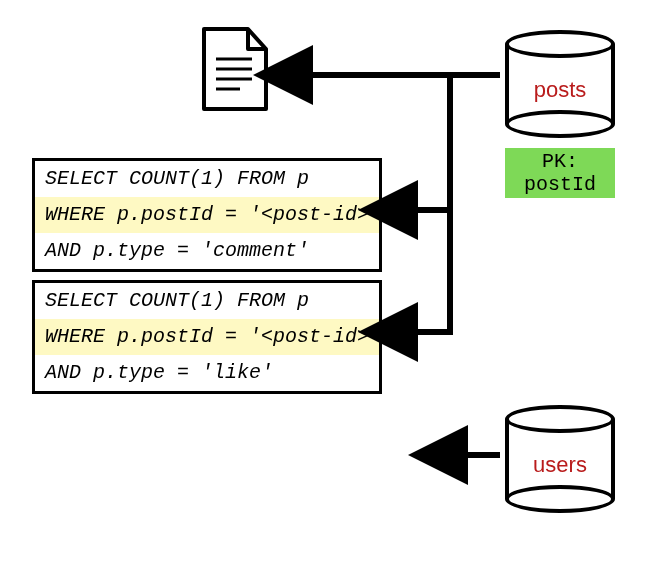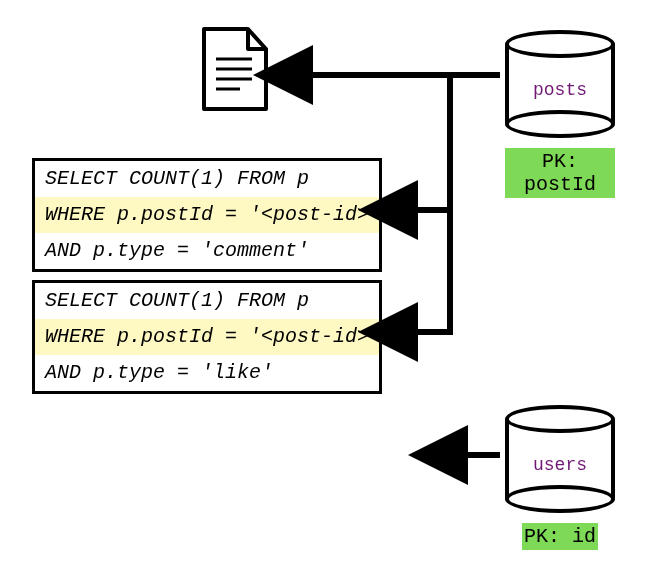--- a/index.html
+++ b/index.html
@@ -35,23 +35,23 @@
     border: 4px solid #000;
     border-radius: 50%;
     box-sizing: border-box;
     background: #fff;
     position: relative;
     z-index: 2;
   }
   .db-top { margin-bottom: -14px; }
   .db-bottom { margin-top: -14px; }
   .db-label {
-    font-size: 18px;
-    font-family: Liberation Mono, monospace;
-    color:#701a75;
+    font-size: 22px;
+    font-family: Liberation Sans, sans-serif;
+    color:#b91c1c;
     position: relative;
     top: 6px;
   }
   .pk-badge {
     display:inline-block;
     background: #7ed957;
     font-size: 20px;
     font-family: "Consolas","Courier New",monospace;
     padding: 2px 2px;
     margin-top: 10px;
@@ -112,21 +112,20 @@
     <div class="db-bottom"></div>
     <div class="pk-badge">PK: postId</div>
   </div>
 
   <div class="db" style="left:505px; top:405px; text-align:center;">
     <div class="db-top"></div>
     <div class="db-body">
         <span class="db-label">users</span>
       </div>
     <div class="db-bottom"></div>
-    <div class="pk-badge">PK: id</div>
   </div>
 
   <div class="qbox" style="left:32px; top:158px; width:350px;">
     <div class="qline">SELECT COUNT(1) FROM p</div>
     <div class="qline hl">WHERE p.postId = '&lt;post-id&gt;'</div>
     <div class="qline">AND p.type = 'comment'</div>
   </div>
 
   <div class="qbox" style="left:32px; top:280px; width:350px;">
     <div class="qline">SELECT COUNT(1) FROM p</div>

